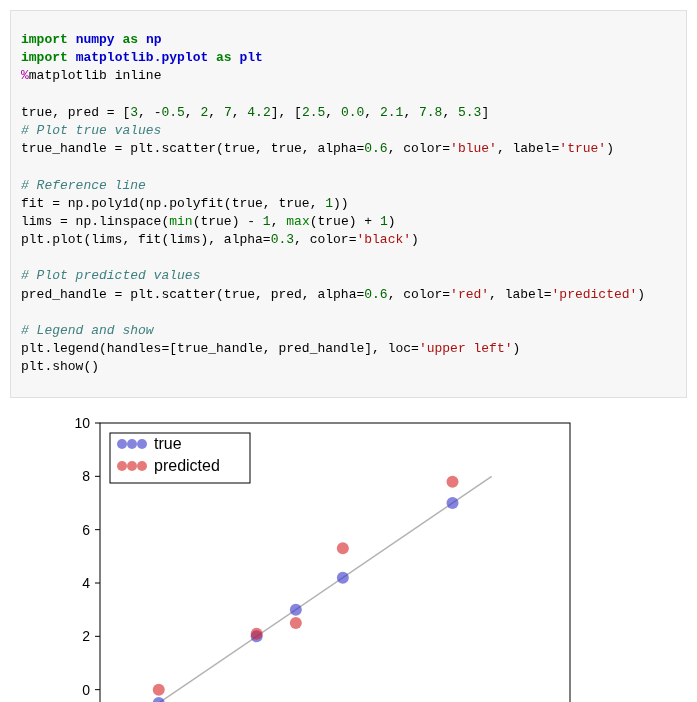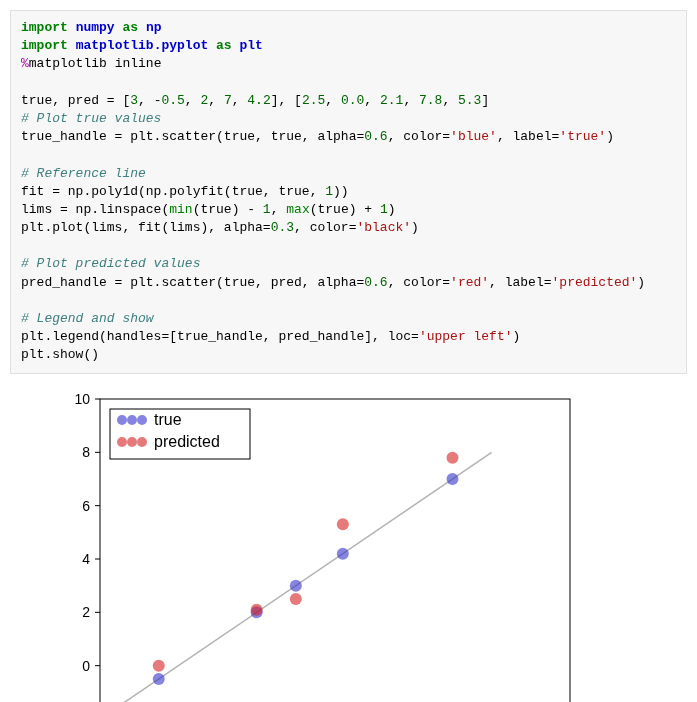--- a/index.html
+++ b/index.html
@@ -7,21 +7,21 @@
       padding: 10px;
       font-family: monospace;
       font-size: 13px;
       background: #fff;
       width: 697px;
       box-sizing: border-box;
     }
     .code-block {
       background: #f7f7f7;
       border: 1px solid #e0e0e0;
-      padding: 8px 10px;
+      padding: 20px 10px;
       white-space: pre;
       line-height: 1.4;
       margin-bottom: 10px;
       font-family: "Courier New", monospace;
     }
     .kw { color: #008000; font-weight: bold; }
     .mod { color: #0000cc; font-weight: bold; }
     .cmt { color: #408080; font-style: italic; }
     .str { color: #aa1111; }
     .num { color: #006600; }

